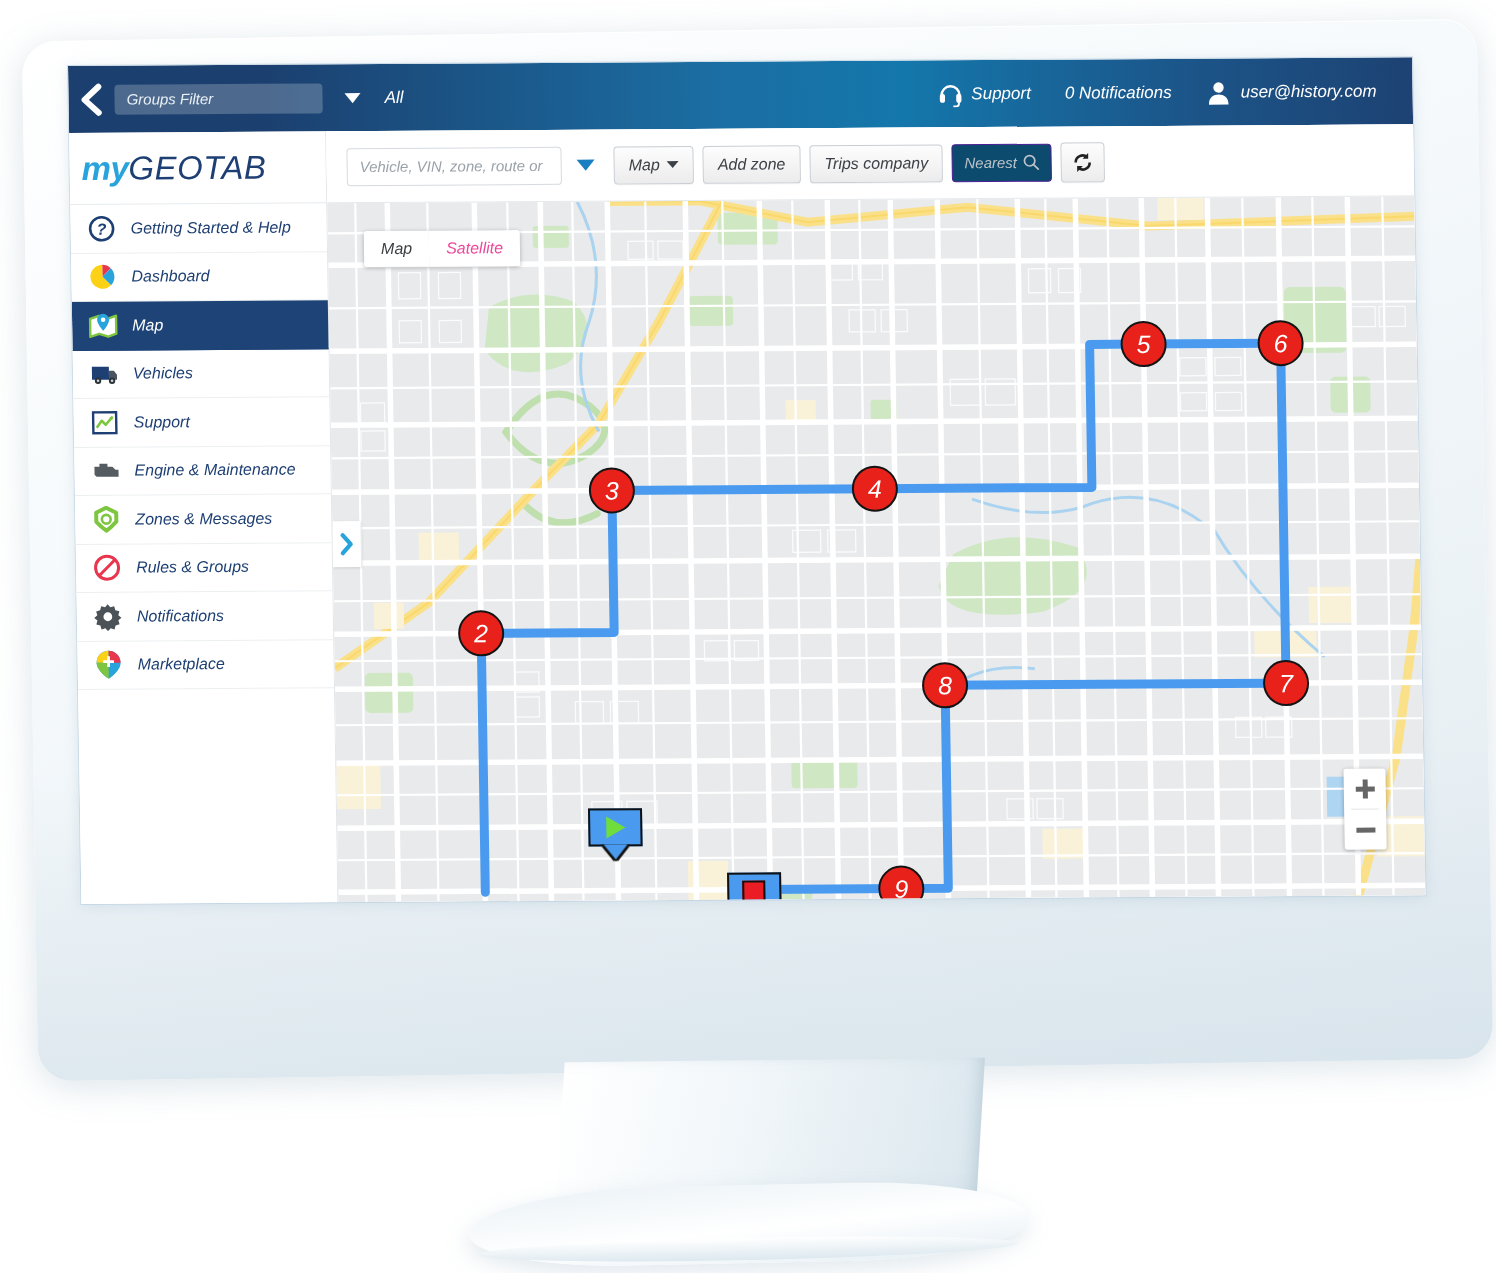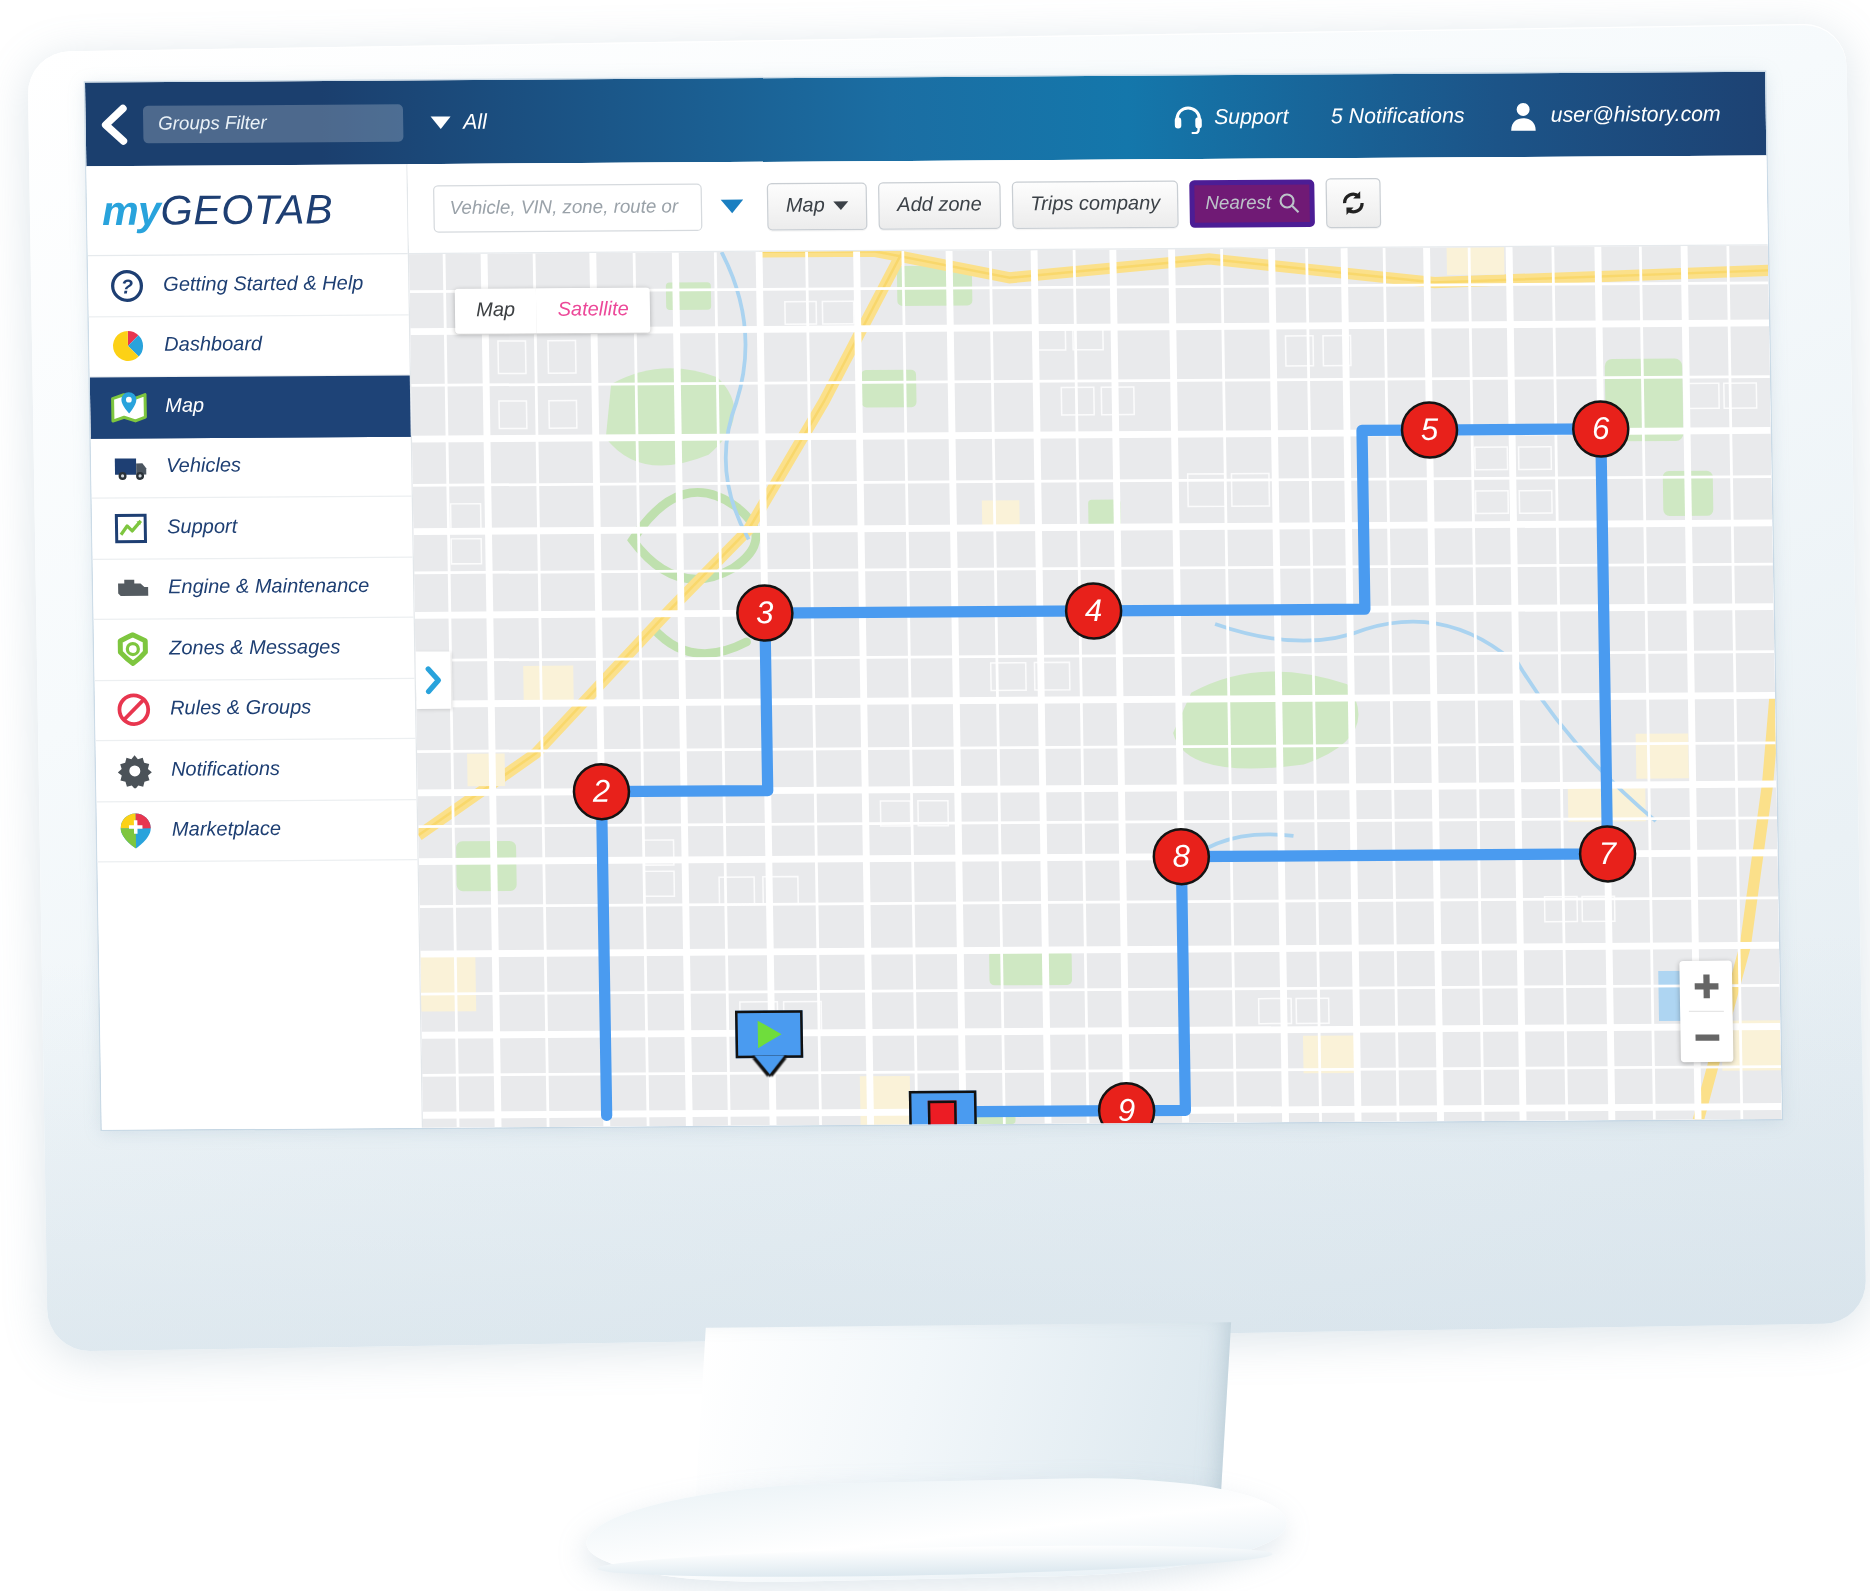--- a/index.html
+++ b/index.html
@@ -82,21 +82,21 @@
   .groups-filter-box{
     width:208px; height:30px;
     background: rgba(255,255,255,.22);
     border-radius:4px;
     display:flex; align-items:center;
     padding:0 12px;
     font-size:15px; color:#e9f1f7;
     cursor:text;
   }
   .all-dd{
-    display:flex; align-items:center; gap:10px;
+    display:flex; align-items:center; gap:24px;
     margin-left:22px; font-size:17px; cursor:pointer;
   }
   .tri-down{
     width:0;height:0;border-left:8px solid transparent;border-right:8px solid transparent;
     border-top:10px solid #fff;
   }
   .topbar-right{
     margin-left:auto; display:flex; align-items:center; gap:34px;
     padding-right:36px; font-size:17px;
   }
@@ -148,21 +148,21 @@
   }
   .btn{
     height:38px; border:1px solid #c9ced3; border-radius:4px;
     background: linear-gradient(to bottom,#fdfdfd,#ececec);
     display:flex;align-items:center;justify-content:center;gap:7px;
     padding:0 14px; font-size:16px;color:#3b4147;cursor:pointer;
     box-shadow:0 1px 0 rgba(0,0,0,.04);
   }
   .btn .caret{width:0;height:0;border-left:6px solid transparent;border-right:6px solid transparent;border-top:7px solid #3b4147;}
   .nearest{
-    width:100px;height:38px;border:4px solid #4c1d95;border-radius:4px;background:#701a75;
+    width:100px;height:38px;border:1px solid #4c1d95;border-radius:4px;background:#0c4a6e;
     display:flex;align-items:center;justify-content:center;gap:6px;
     color:#bcc3c9;font-size:15px;cursor:text;
   }
   .refresh-btn{ width:44px;height:40px;padding:0; }
 
   .map-canvas{
     position:absolute; left:0; right:0; top:72px; bottom:0;
     background:#e8eaed; overflow:hidden;
   }
   .map-ctrl-toggle{
@@ -266,21 +266,21 @@
             <svg width="24" height="26" viewBox="0 0 24 26">
               <path d="M3,14 a9,9 0 0 1 18,0" fill="none" stroke="#fff" stroke-width="2.4"></path>
               <rect x="1.2" y="12.5" width="5.2" height="9" rx="2.6" fill="#fff"></rect>
               <rect x="17.6" y="12.5" width="5.2" height="9" rx="2.6" fill="#fff"></rect>
               <path d="M20.2,21 v1.6 a2.6,2.6 0 0 1 -2.6,2.6 h-3" fill="none" stroke="#fff" stroke-width="1.9"></path>
             </svg>
           </span>
           <span>Support</span>
         </div>
         <div class="tb-item">
-          <span>5 Notifications</span>
+          <span>0 Notifications</span>
         </div>
         <div class="tb-item">
           <span>
             <svg width="26" height="26" viewBox="0 0 26 26">
               <circle cx="13" cy="8" r="5.2" fill="#fff"></circle>
               <path d="M3.2,25 C3.2,17.6 8,15 13,15 C18,15 22.8,17.6 22.8,25 Z" fill="#fff"></path>
             </svg>
           </span>
           <span>user@history.com</span>
         </div>

